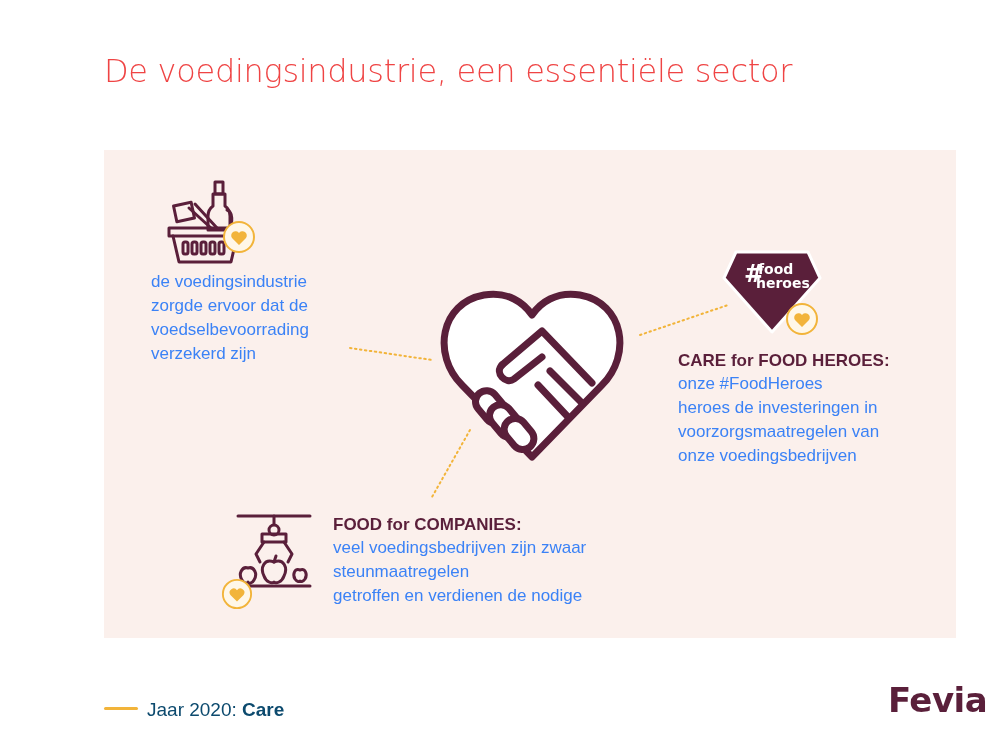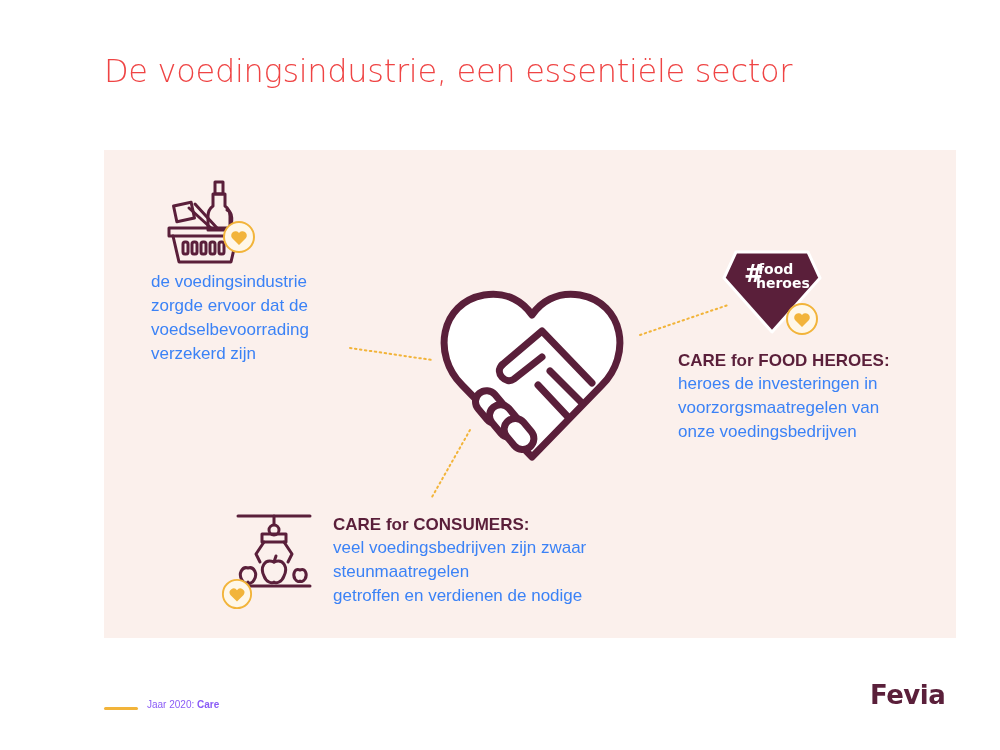--- a/index.html
+++ b/index.html
@@ -15,23 +15,23 @@
   .panel {
     position: absolute; left: 104px; top: 150px; width: 852px; height: 488px;
     background: #fbf0ec;
   }
   .block { position: absolute; }
   .heading { font-weight: bold; font-size: 17px; color: #5a1f3a; line-height: 22px; white-space: nowrap; }
   .body-line { font-size: 17px; color: #3b82f6; line-height: 24px; white-space: nowrap; }
   .icon { position: absolute; }
   .badge-heart { position: absolute; }
   .footer-bar { position: absolute; left: 104px; top: 707px; width: 34px; height: 3px; background: #f2b43a; border-radius: 2px; }
-  .footer-text { position: absolute; left: 147px; top: 699px; font-size: 10px; color: #8b5cf6; white-space: nowrap; }
+  .footer-text { position: absolute; left: 147px; top: 699px; font-size: 19px; color: #0c4a6e; white-space: nowrap; }
   .footer-text b { font-weight: bold; }
-  .logo { position: absolute; left: 870px; top: 680px; font-family: "DejaVu Sans", sans-serif; font-weight: bold; font-size: 26px; color: #5a1f3a; letter-spacing: -0.5px; }
+  .logo { position: absolute; left: 888px; top: 680px; font-family: "DejaVu Sans", sans-serif; font-weight: bold; font-size: 34px; color: #5a1f3a; letter-spacing: -0.5px; }
   svg { display: block; }
 </style>
 </head>
 <body>
 
 <div class="title">De voedingsindustrie, een essentiële sector</div>
 
 <div class="panel"></div>
 
 <svg class="icon" style="left:0;top:0;" width="1000" height="750">
@@ -99,20 +99,21 @@
 </div>
 <div class="badge-heart" style="left:785px;top:302px;">
   <svg width="34" height="34" viewBox="0 0 34 34">
     <circle cx="17" cy="17" r="15" fill="#fff7e8" stroke="#f2b43a" stroke-width="2"></circle>
     <path d="M17 25 l-7 -7 a4 4 0 0 1 7 -5 a4 4 0 0 1 7 5z" fill="#f2b43a"></path>
   </svg>
 </div>
 
 <div class="block" style="left:678px;top:350px;">
   <div class="heading">CARE for FOOD HEROES:</div>
+  <div class="body-line">onze #FoodHeroes</div>
   <div class="body-line">heroes de investeringen in</div>
   <div class="body-line">voorzorgsmaatregelen van</div>
   <div class="body-line">onze voedingsbedrijven</div>
 </div>
 
 <div class="icon" style="left:234px;top:512px;">
   <svg width="80" height="84" viewBox="0 0 80 84">
     <g fill="none" stroke="#5a1f3a" stroke-width="3" stroke-linejoin="round" stroke-linecap="round">
       <line x1="4" y1="4" x2="76" y2="4"></line>
       <line x1="40" y1="4" x2="40" y2="12"></line>
@@ -128,21 +129,21 @@
   </svg>
 </div>
 <div class="badge-heart" style="left:221px;top:578px;">
   <svg width="32" height="32" viewBox="0 0 34 34">
     <circle cx="17" cy="17" r="15" fill="#fff7e8" stroke="#f2b43a" stroke-width="2"></circle>
     <path d="M17 25 l-7 -7 a4 4 0 0 1 7 -5 a4 4 0 0 1 7 5z" fill="#f2b43a"></path>
   </svg>
 </div>
 
 <div class="block" style="left:333px;top:514px;">
-  <div class="heading">CARE for CONSUMERS:</div>
+  <div class="heading">FOOD for COMPANIES:</div>
   <div class="body-line">veel voedingsbedrijven zijn zwaar</div>
   <div class="body-line">steunmaatregelen</div>
   <div class="body-line">getroffen en verdienen de nodige</div>
 </div>
 
 <div class="footer-bar"></div>
 <div class="footer-text">
   <span>Jaar 2020:</span>
   <b>Care</b>
 </div>

